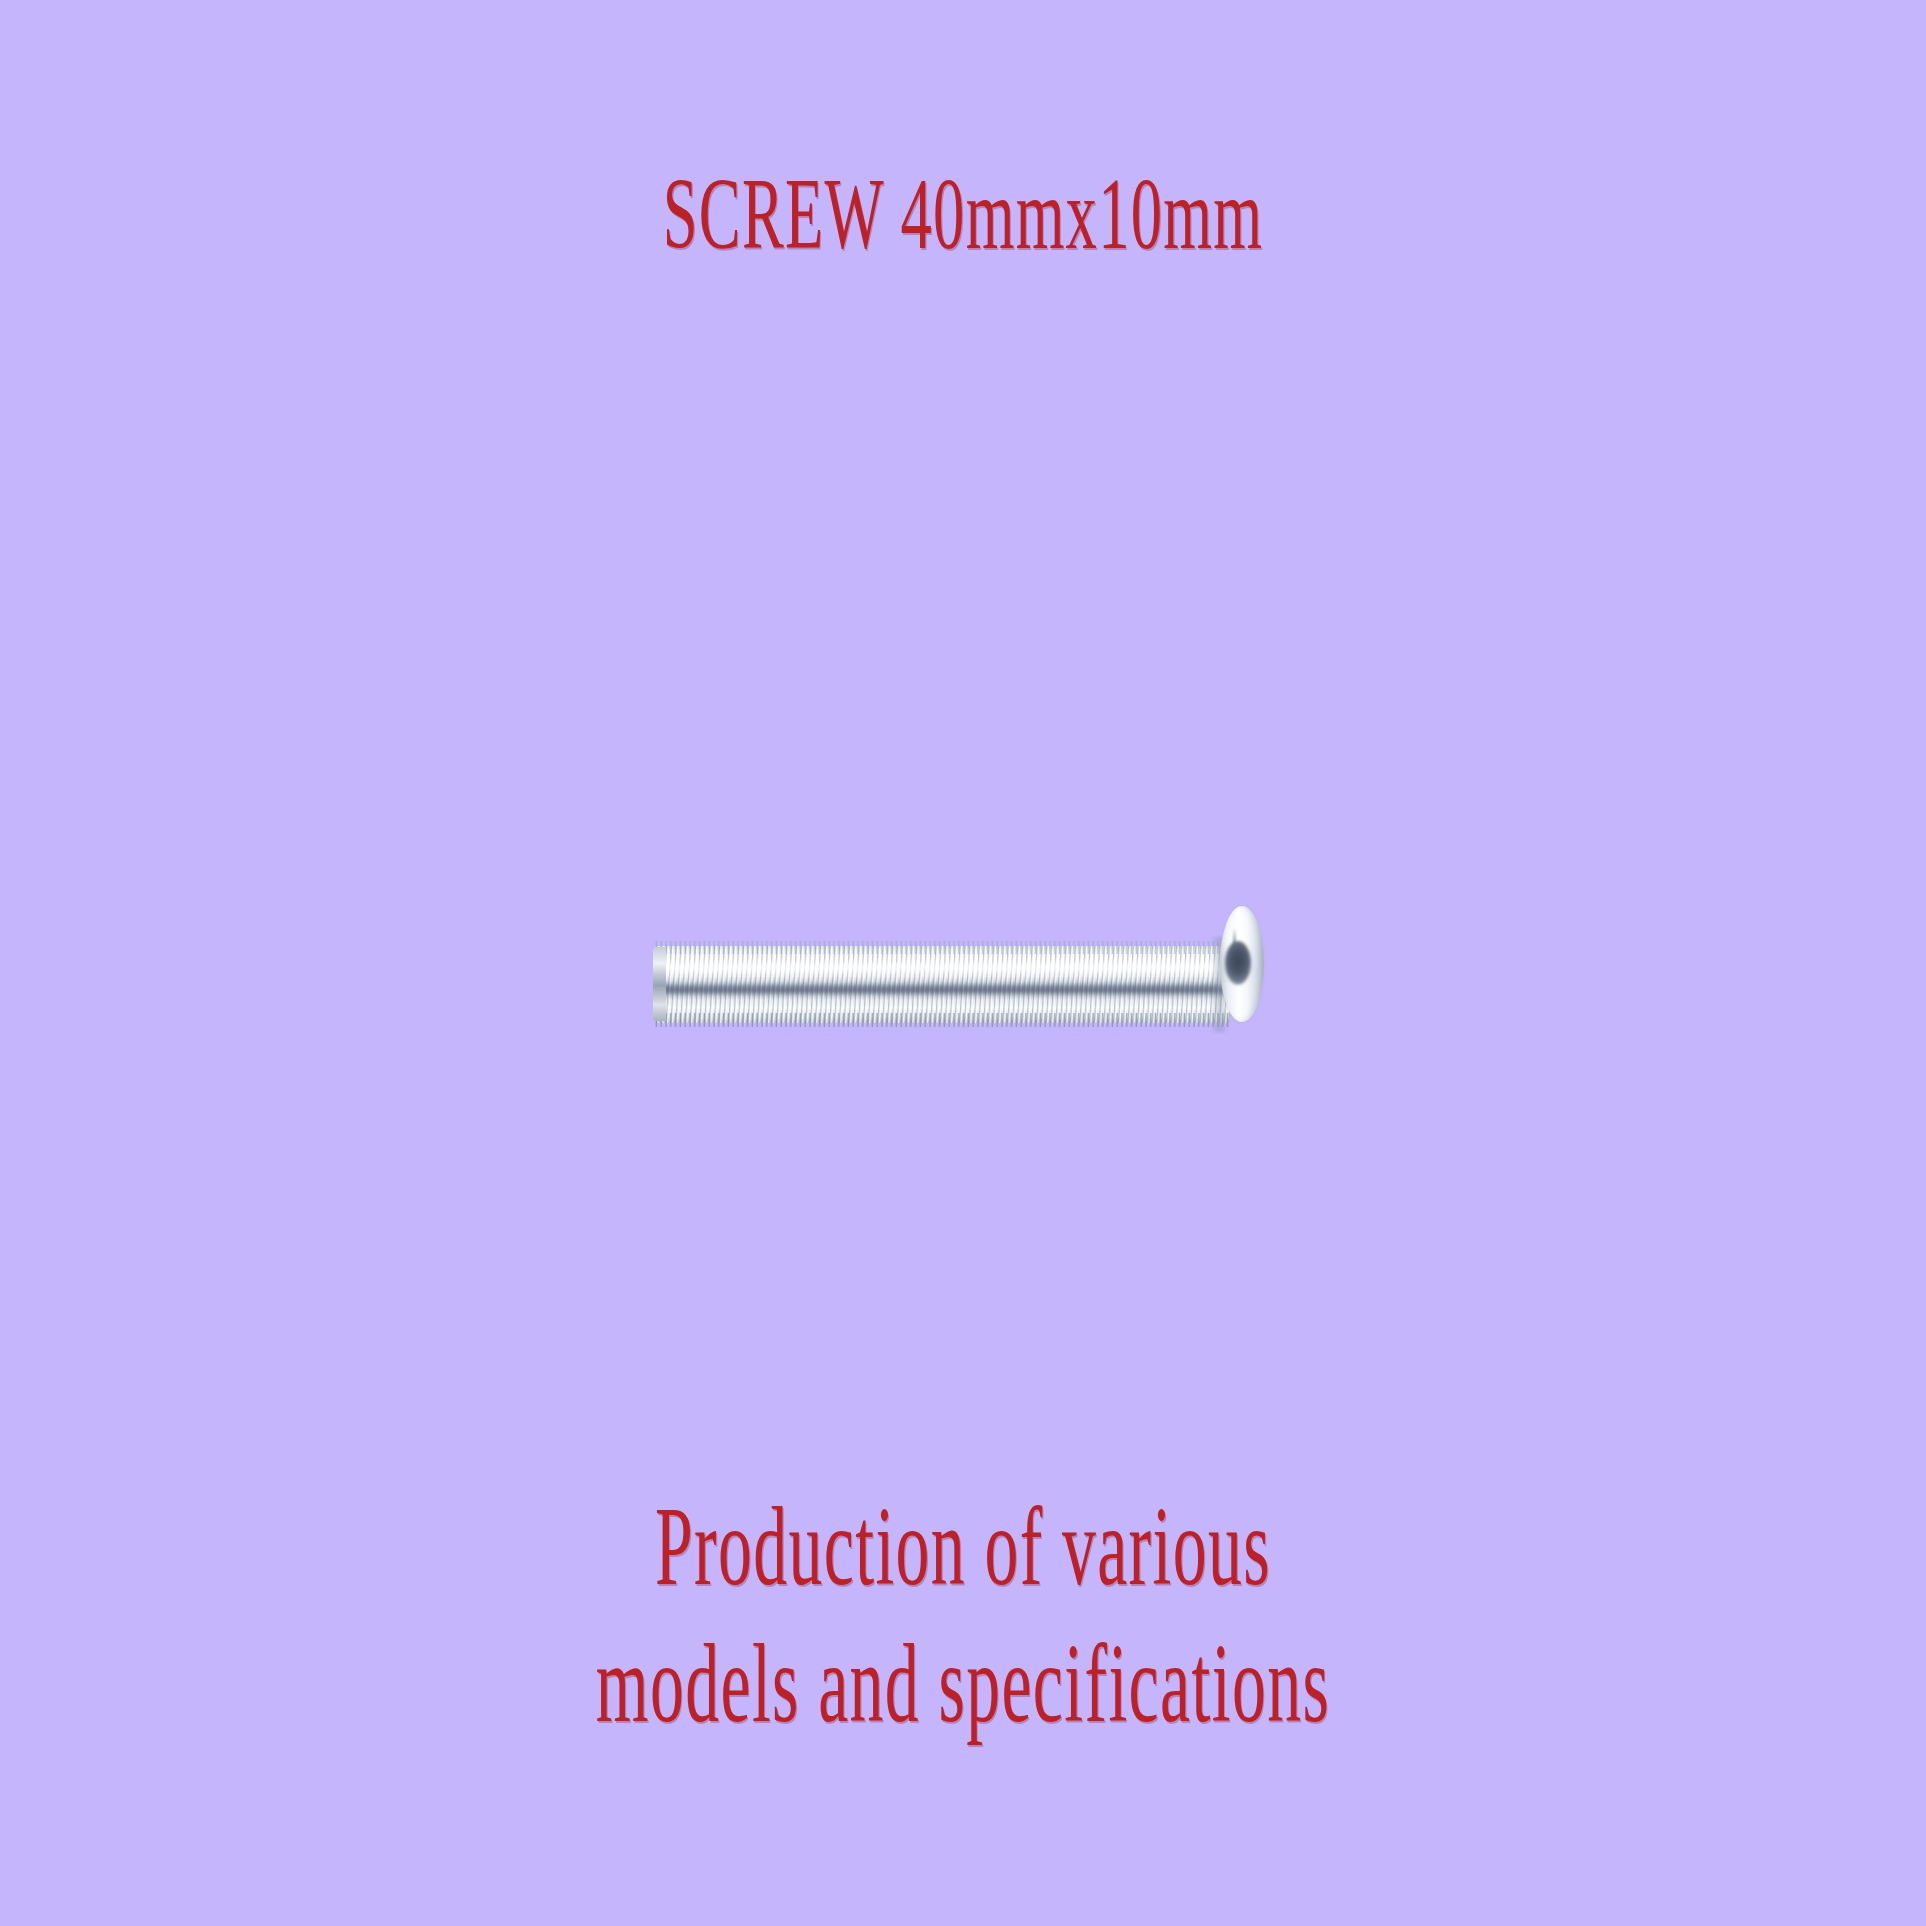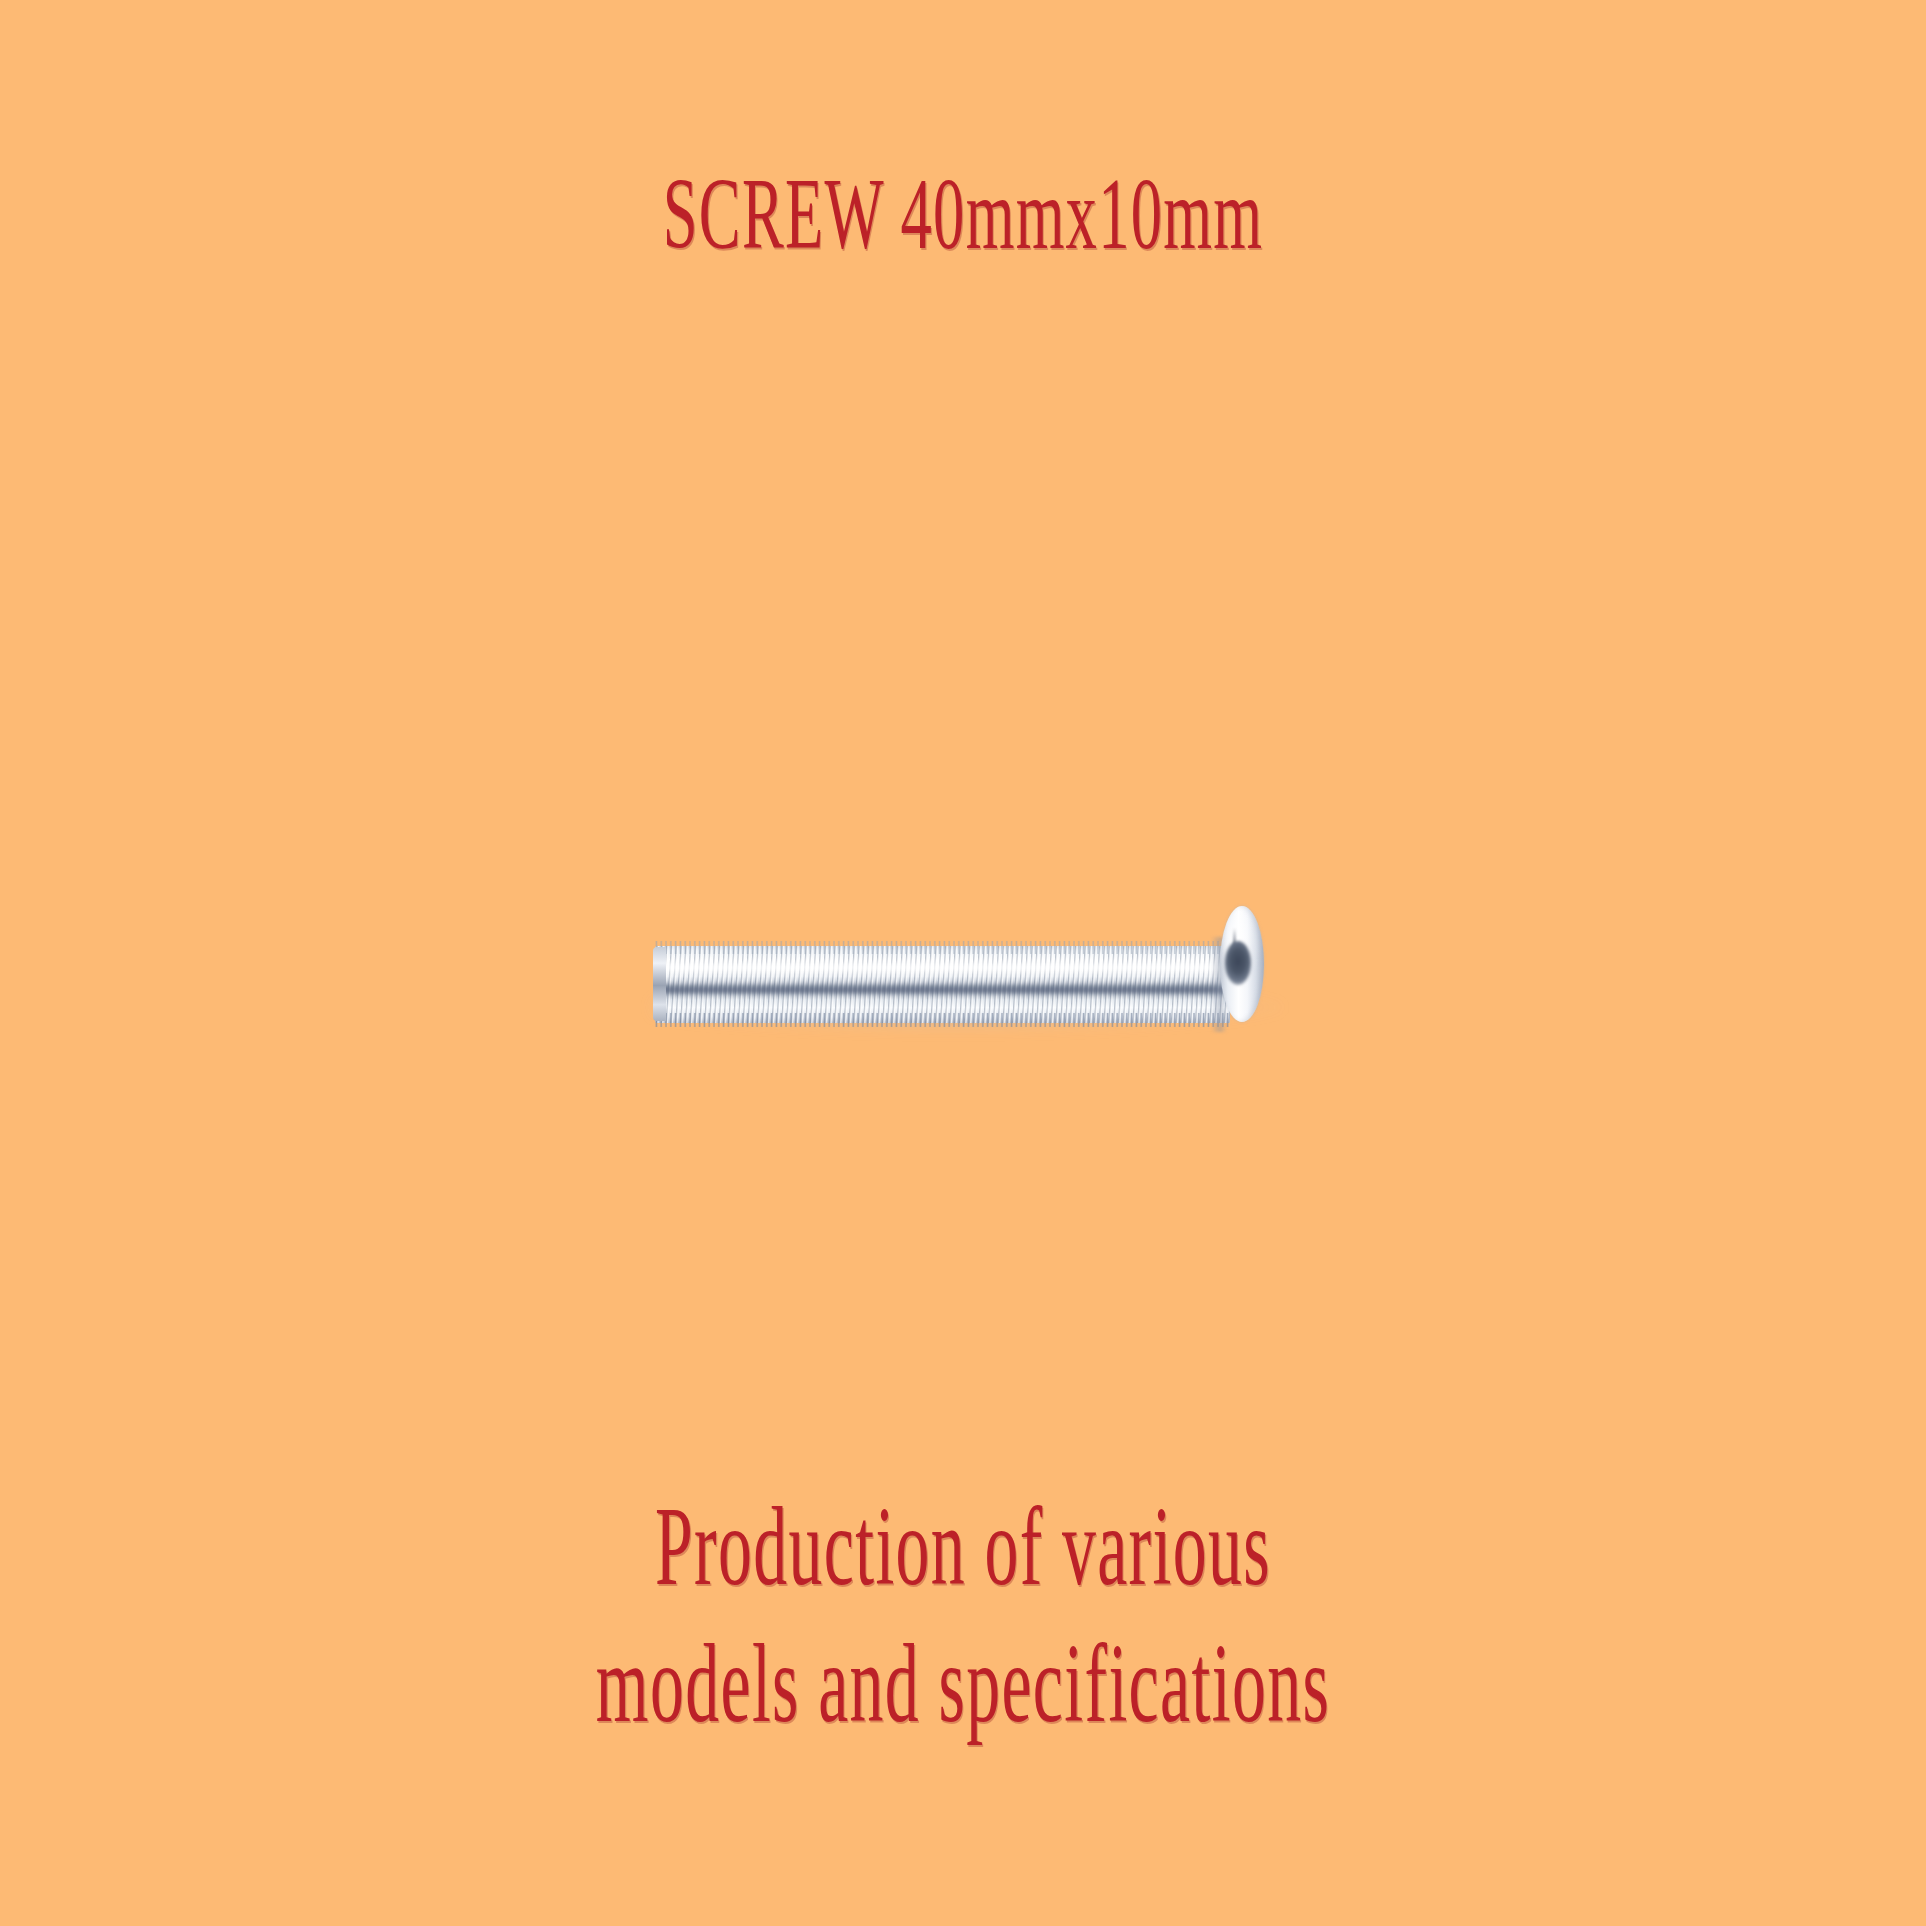--- a/index.html
+++ b/index.html
@@ -11,21 +11,21 @@
     height: 1926px;
     background: #fbfbfb;
     font-family: "Liberation Serif", "DejaVu Serif", serif;
     overflow: hidden;
   }
 
   #stage {
     position: relative;
     width: 1926px;
     height: 1926px;
-    background: #fdba74;
+    background: #c4b5fd;
   }
 
   
   .red-text {
     position: absolute;
     color: #bc2128;
     font-family: "Liberation Serif", "DejaVu Serif", serif;
     font-weight: 400;
     white-space: nowrap;
     letter-spacing: 0.02em;

